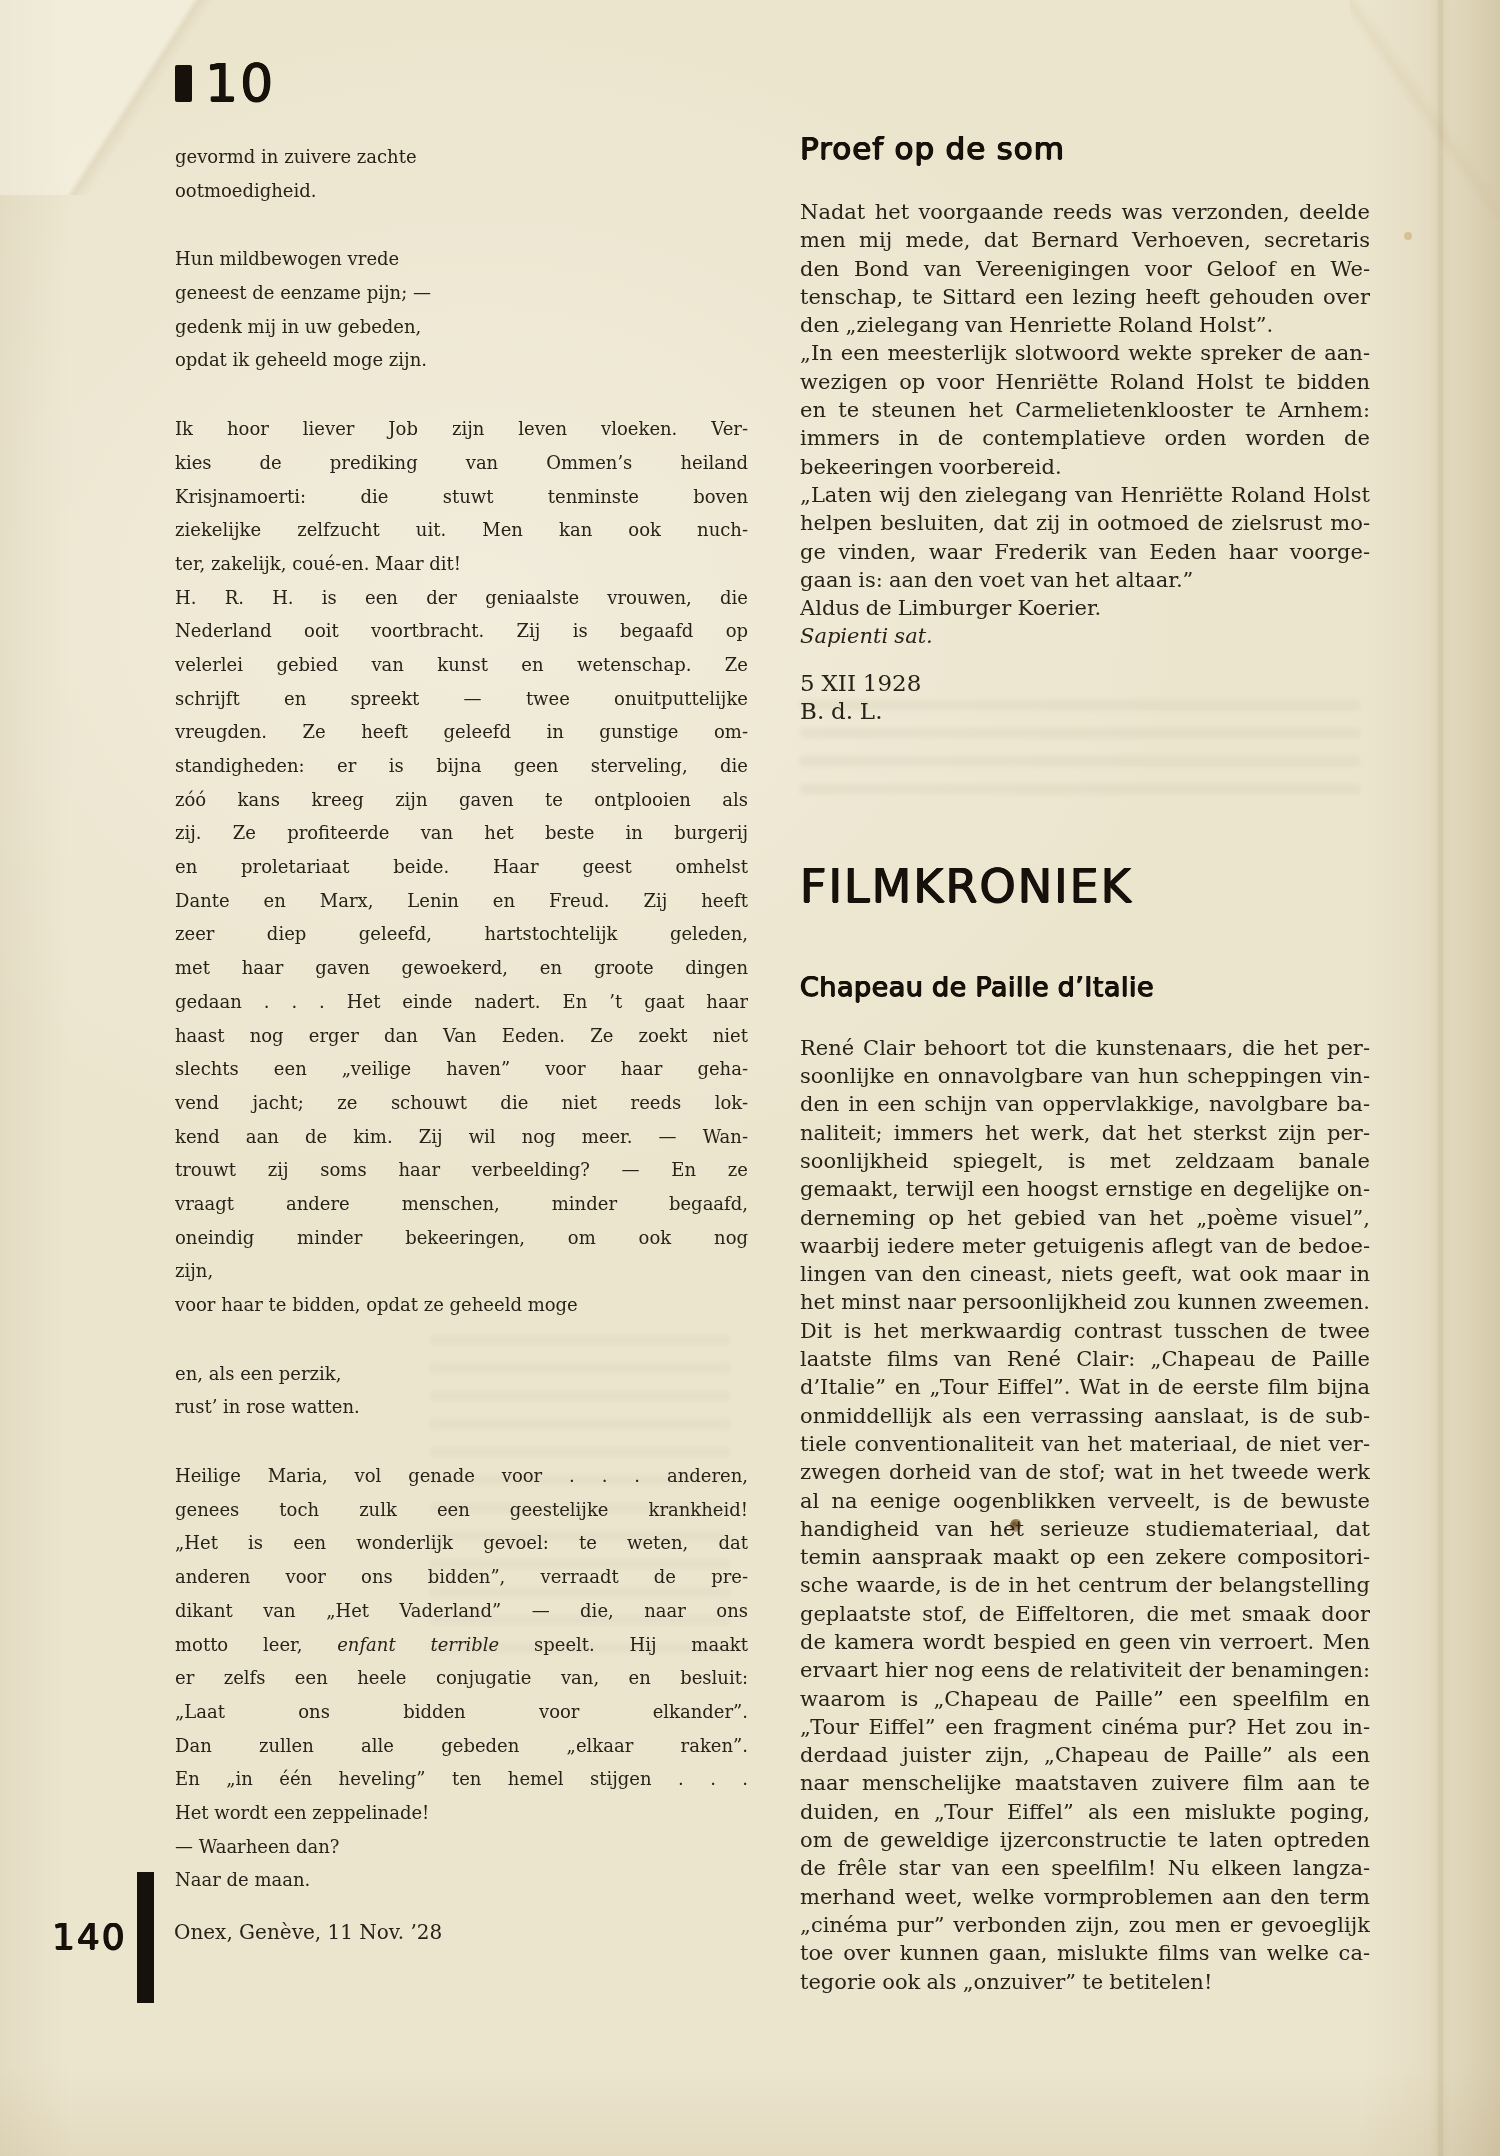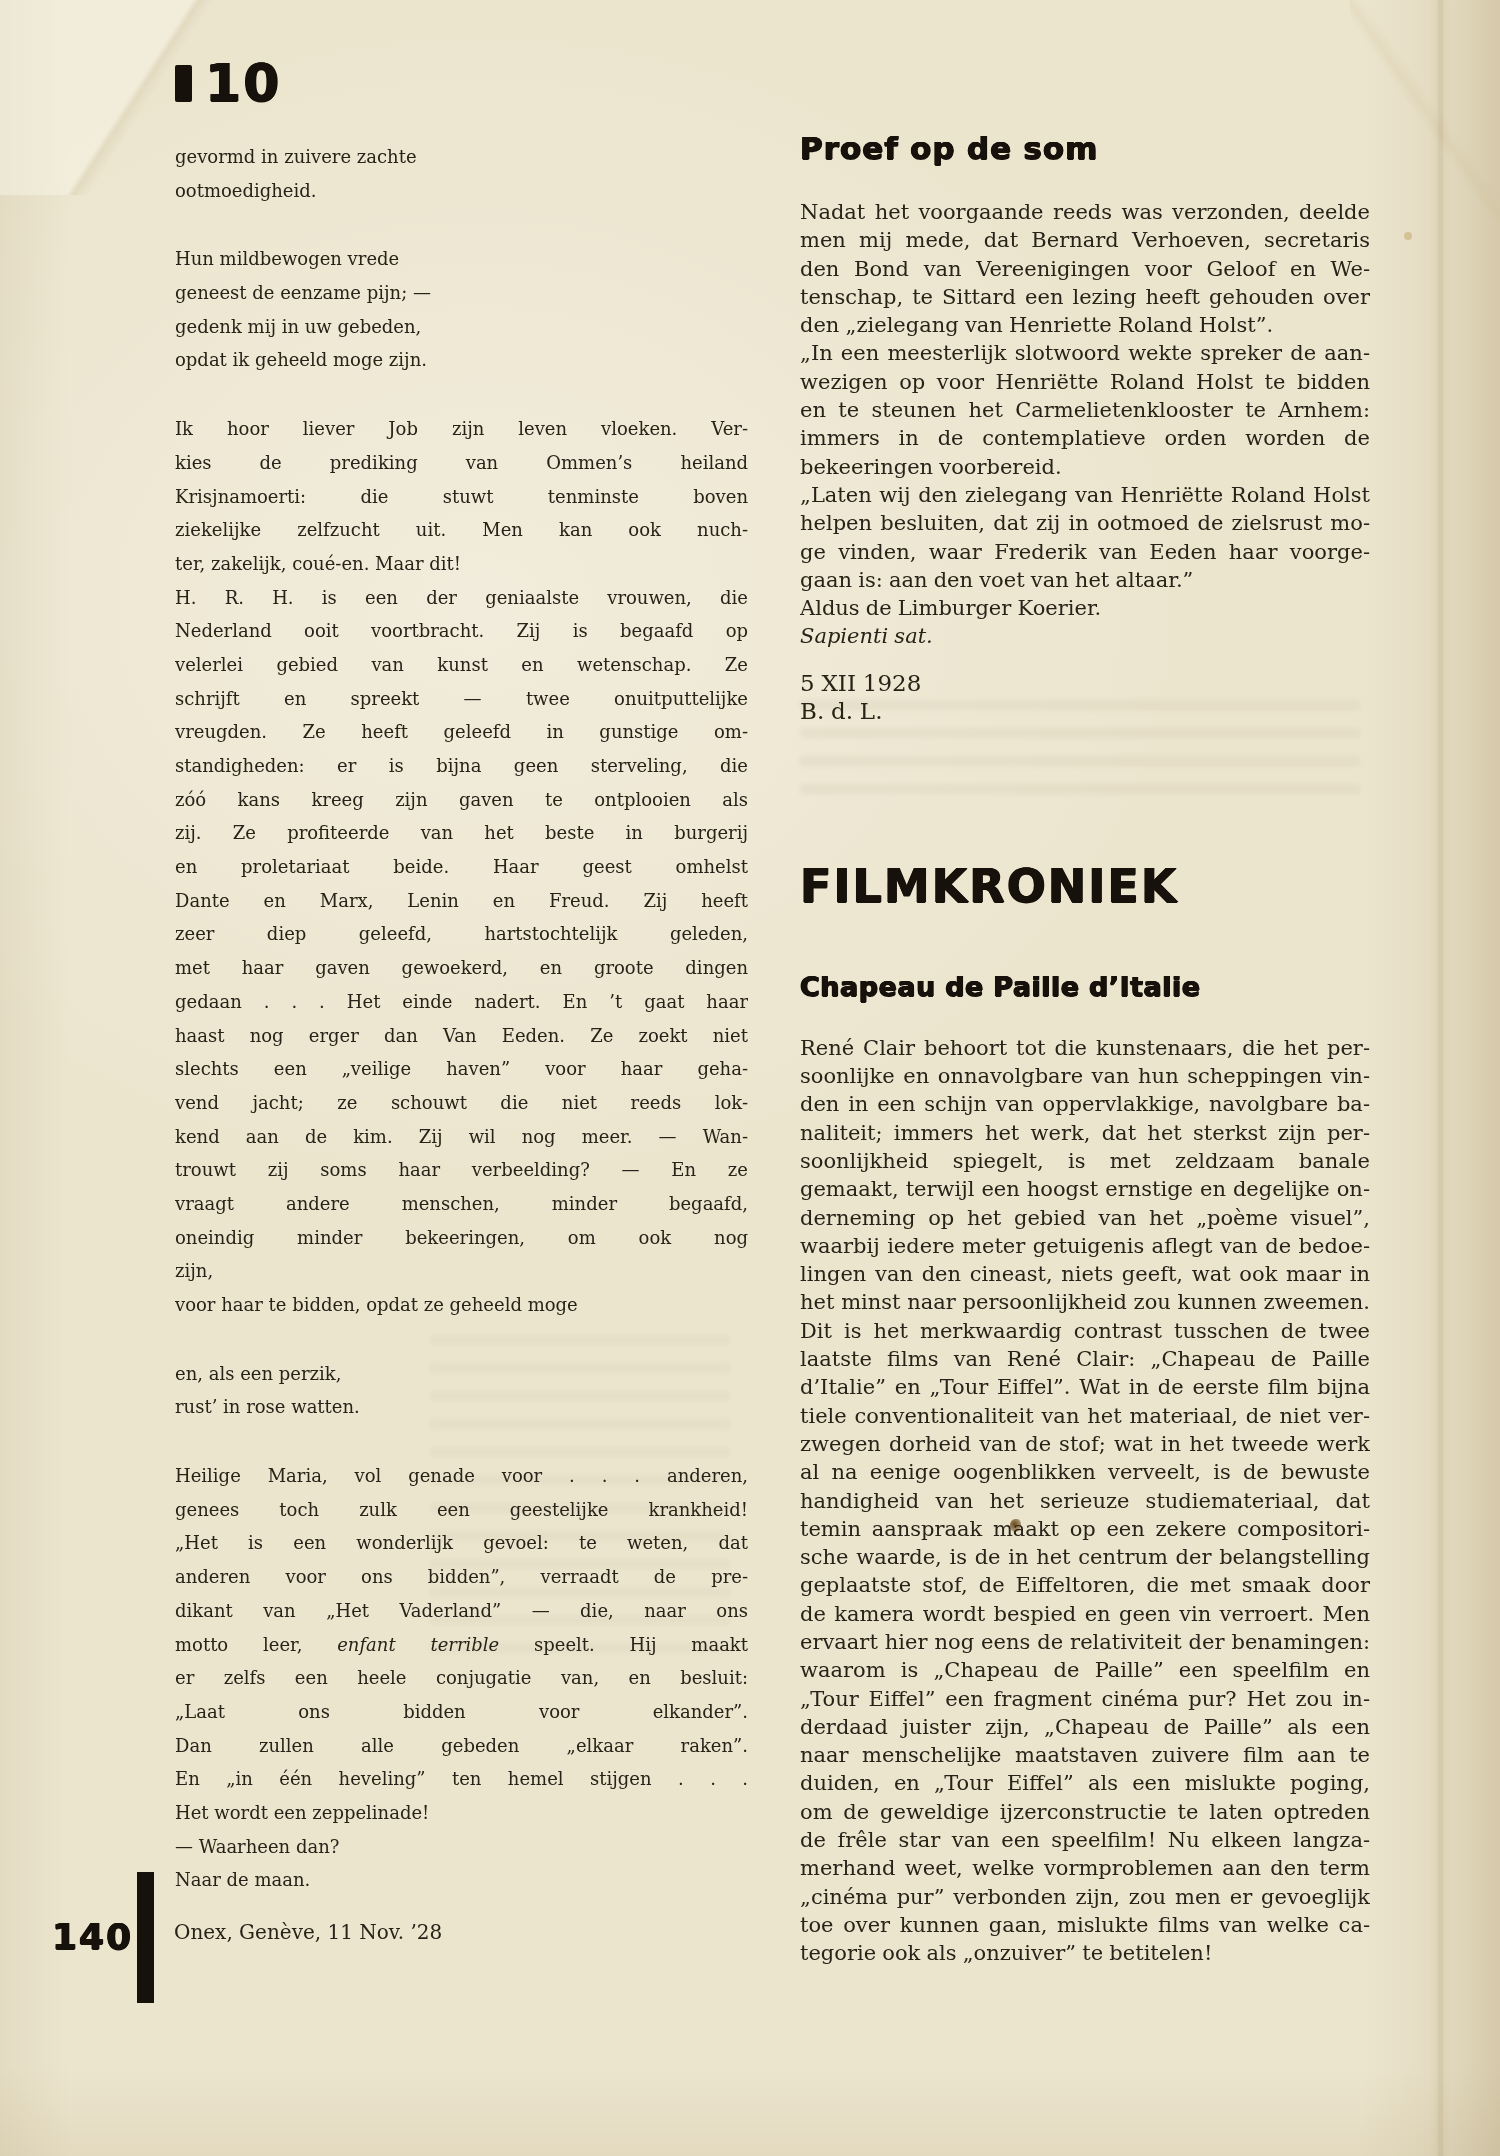--- a/index.html
+++ b/index.html
@@ -36,21 +36,21 @@
     position:absolute; pointer-events:none;
     background: repeating-linear-gradient(180deg, rgba(120,105,75,0.06) 0 10px, transparent 10px 28px);
     filter: blur(2px);
   }
   .ghost1 { left:800px; top:700px; width:560px; height:105px; }
   .ghost2 { left:430px; top:1335px; width:300px; height:320px; opacity:.8; }
   .speck1 { position:absolute; left:1010px; top:1519px; width:11px; height:13px; border-radius:50% 40% 55% 50%; background: radial-gradient(circle at 40% 40%, #6b4a1d, rgba(130,95,40,0.25)); }
   .speck2 { position:absolute; left:1404px; top:232px; width:8px; height:8px; border-radius:50%; background: rgba(180,140,60,0.35); }
 
   
-  .h-black { font-family:"DejaVu Sans", sans-serif; font-weight:bold; color:#16110b;
+  .h-black { font-family:"DejaVu Sans", sans-serif; font-weight:normal; color:#16110b;
              text-shadow: 0.7px 0 currentColor, -0.7px 0 currentColor, 0 0.5px currentColor, 0 -0.5px currentColor; }
   .marker { position:absolute; left:175px; top:62px; display:flex; align-items:flex-end; gap:13px; height:40px; }
   .marker-bar { display:block; width:17px; height:37px; background:#16110b; border-radius:2px; }
   .marker-num { font-size:52px; line-height:37px; letter-spacing:2px; }
 
   .col-left  { position:absolute; left:175px; top:140px;  width:573px; font-size:18px; }
   .col-right { position:absolute; left:800px; top:130px; width:570px; font-size:21px; word-spacing:-0.5px; }
 
   .block + .block { margin-top:35px; }
   .col-left  .line { height:33.7px; line-height:33.7px; }
@@ -179,20 +179,21 @@
         <div class="line"><span>naliteit; immers het werk, dat het sterkst zijn per-</span></div>
         <div class="line"><span>soonlijkheid spiegelt, is met zeldzaam banale middelen</span></div>
         <div class="line"><span>gemaakt, terwijl een hoogst ernstige en degelijke on-</span></div>
         <div class="line"><span>derneming op het gebied van het „poème visuel”,</span></div>
         <div class="line"><span>waarbij iedere meter getuigenis aflegt van de bedoe-</span></div>
         <div class="line"><span>lingen van den cineast, niets geeft, wat ook maar in</span></div>
         <div class="line"><span>het minst naar persoonlijkheid zou kunnen zweemen.</span></div>
         <div class="line"><span>Dit is het merkwaardig contrast tusschen de twee</span></div>
         <div class="line"><span>laatste films van René Clair: „Chapeau de Paille</span></div>
         <div class="line"><span>d’Italie” en „Tour Eiffel”. Wat in de eerste film bijna</span></div>
+        <div class="line"><span>onmiddellijk als een verrassing aanslaat, is de sub-</span></div>
         <div class="line"><span>tiele conventionaliteit van het materiaal, de niet ver-</span></div>
         <div class="line"><span>zwegen dorheid van de stof; wat in het tweede werk</span></div>
         <div class="line"><span>al na eenige oogenblikken verveelt, is de bewuste</span></div>
         <div class="line"><span>handigheid van het serieuze studiemateriaal, dat niet-</span></div>
         <div class="line"><span>temin aanspraak maakt op een zekere compositori-</span></div>
         <div class="line"><span>sche waarde, is de in het centrum der belangstelling</span></div>
         <div class="line"><span>geplaatste stof, de Eiffeltoren, die met smaak door</span></div>
         <div class="line"><span>de kamera wordt bespied en geen vin verroert. Men</span></div>
         <div class="line"><span>ervaart hier nog eens de relativiteit der benamingen:</span></div>
         <div class="line"><span>waarom is „Chapeau de Paille” een speelfilm en</span></div>

